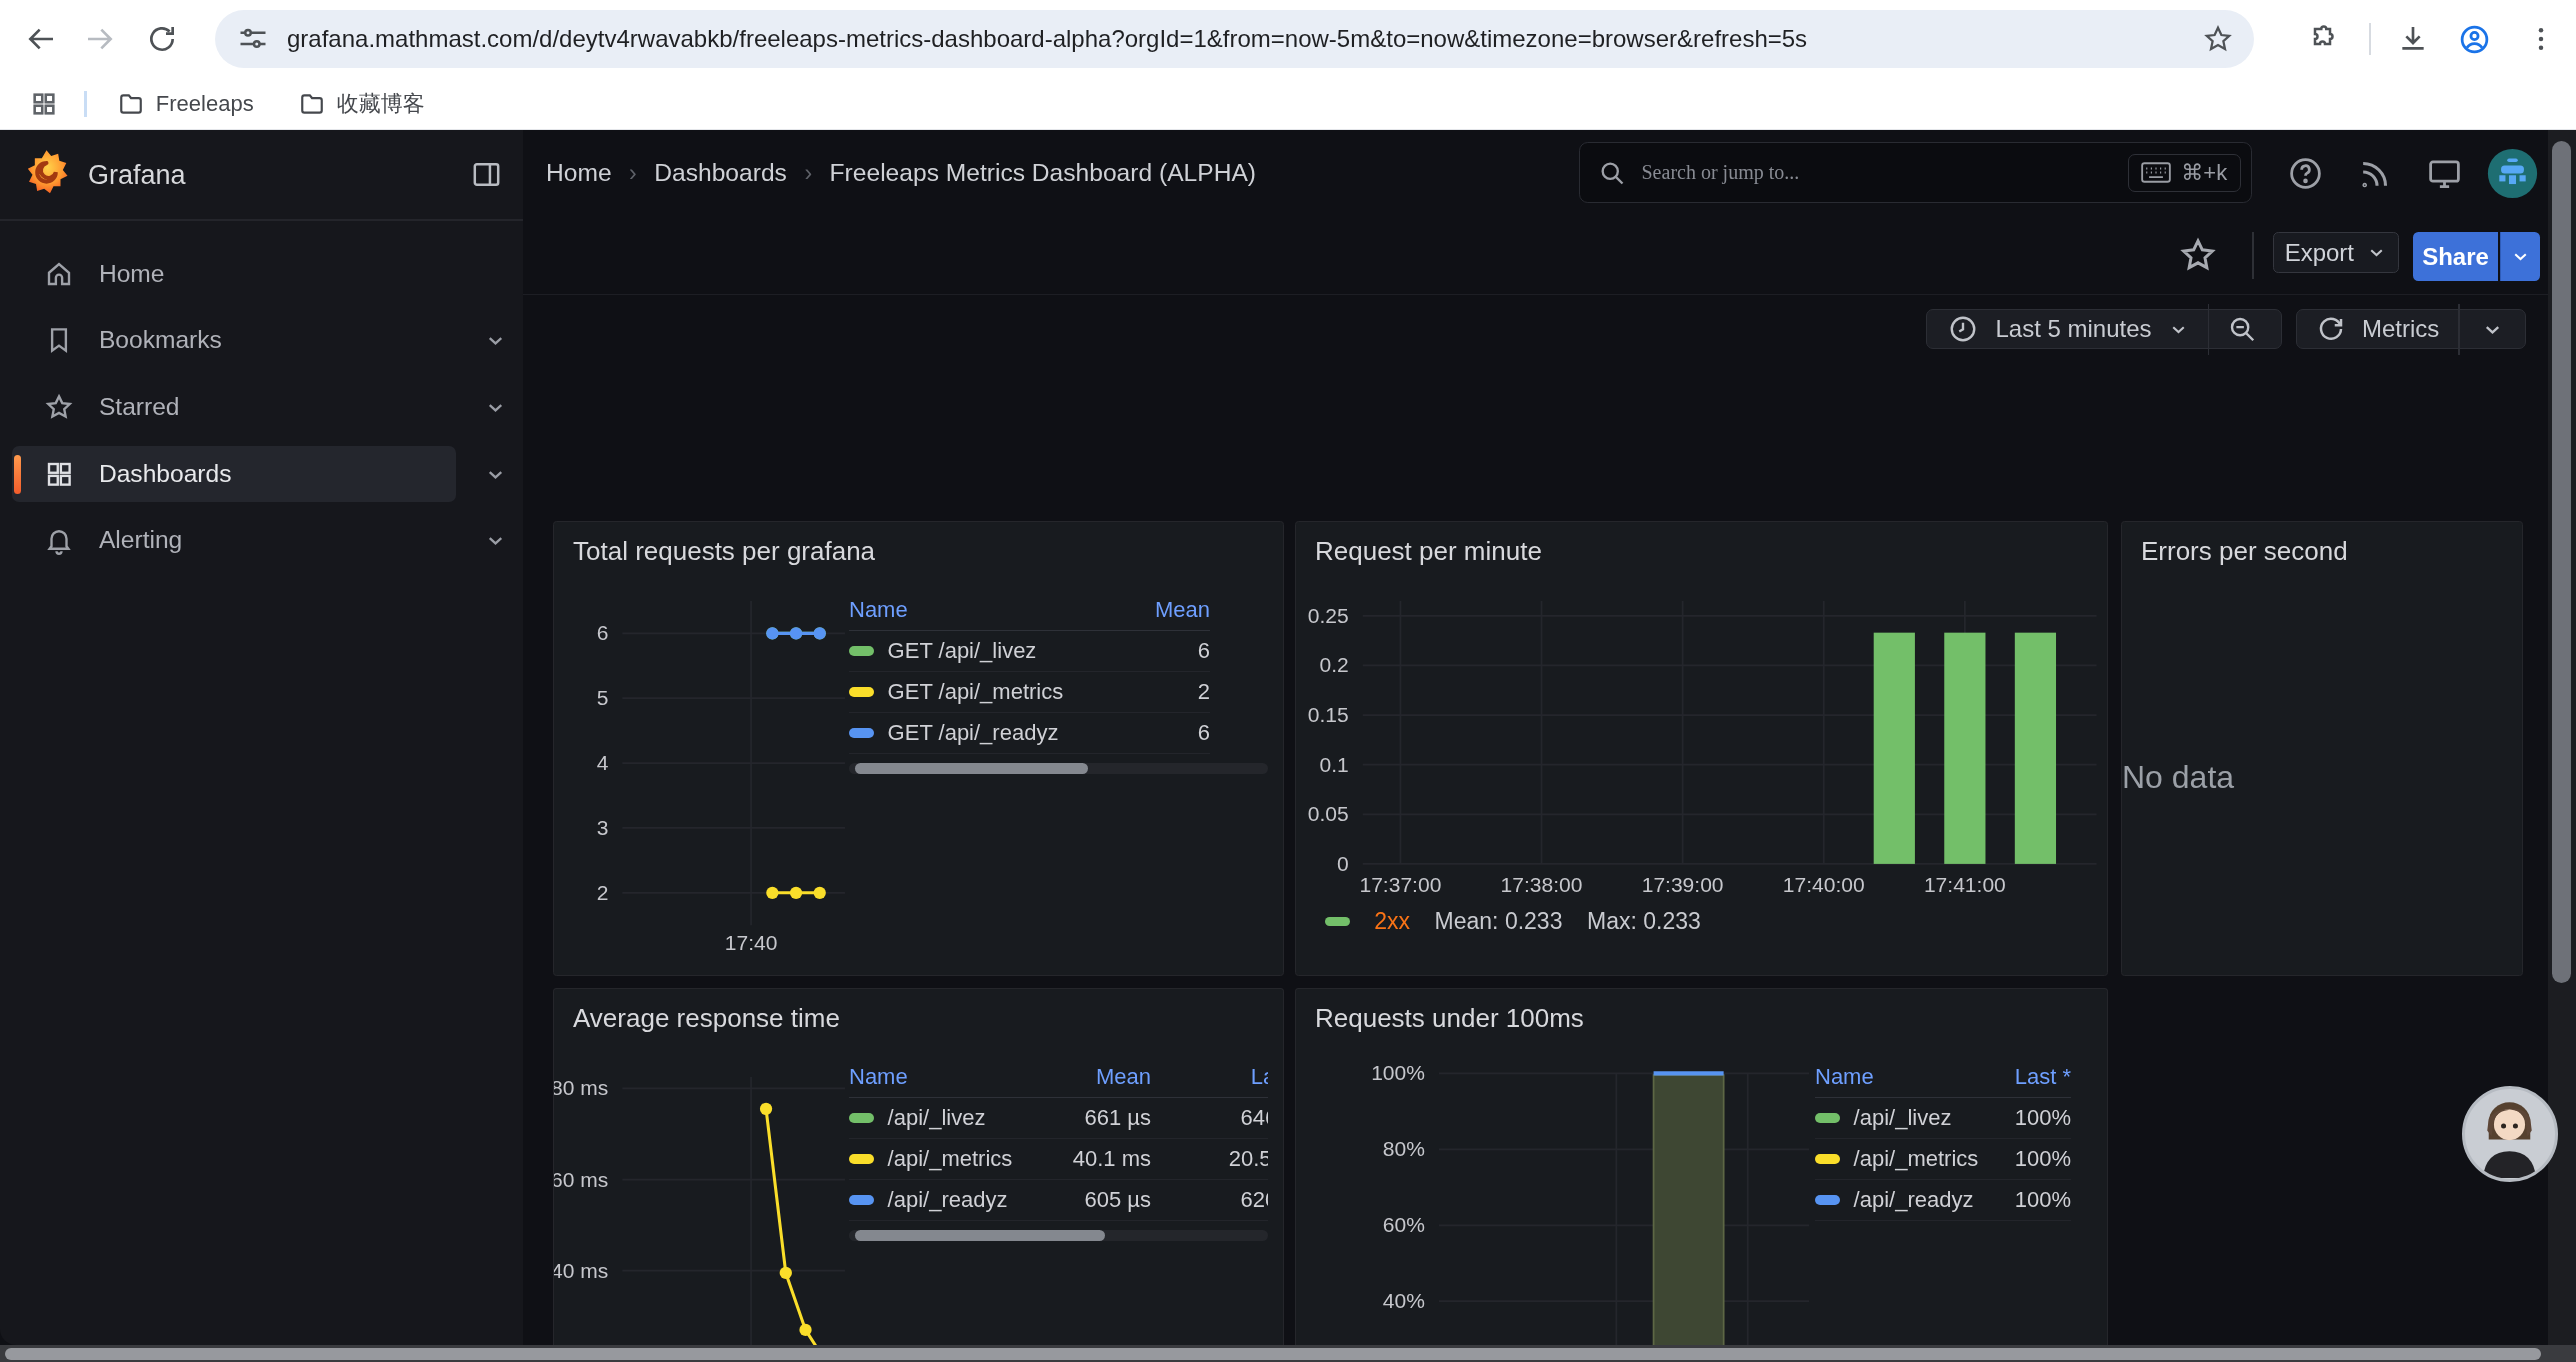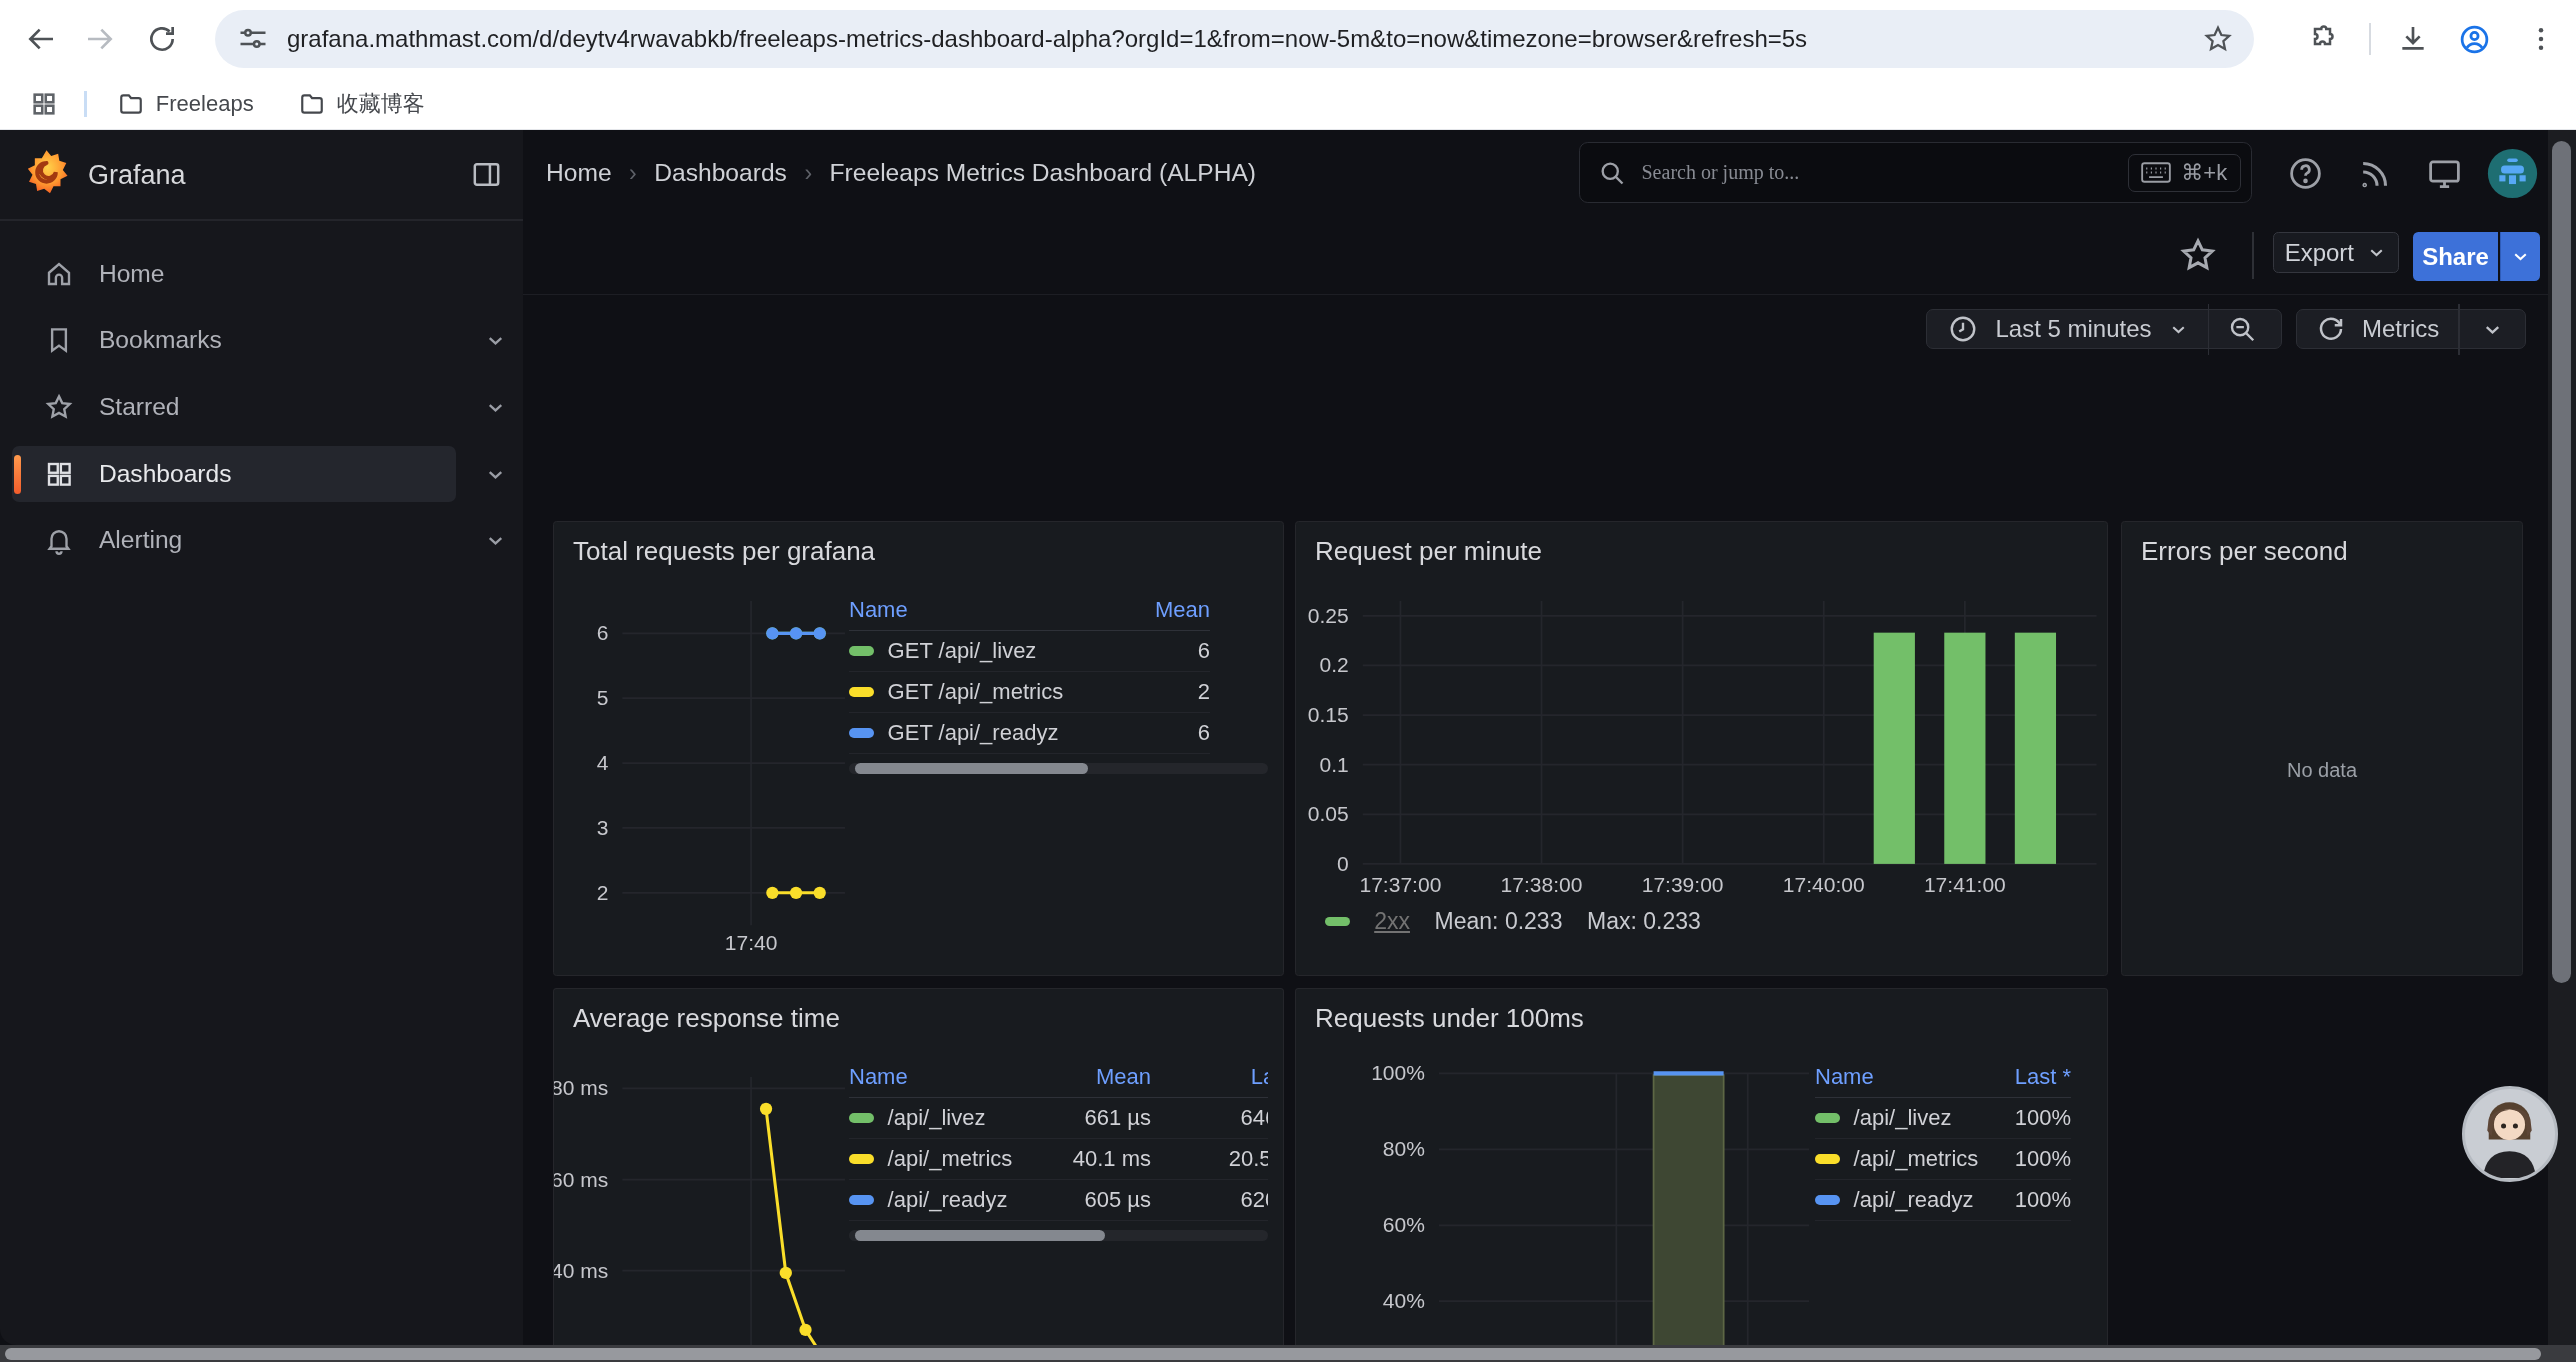--- a/index.html
+++ b/index.html
@@ -65,21 +65,21 @@
   
   #canvas { position:absolute; left:523px; top:167px; width:2053px; height:1049px; }
   .ctl-group { position:absolute; top:12.3px; height:40px; background:#1c1e24; border:1.8px solid #2c2e35;
     border-radius:7px; display:flex; align-items:center; color:#c9ccd2; font-size:24px; }
   .ctl-divider { width:1.8px; height:51px; background:#2c2e35; }
   .cicon { width:30px; height:30px; color:#c0c3c9; }
 
   
   .panel { position:absolute; background:#181b1f; border:1.8px solid #25262b; border-radius:3.5px; }
   .panel-title { position:absolute; left:19px; top:14px; font-size:26px; color:#d8d9dd; cursor:pointer; }
-  .nodata { position:absolute; left:0; right:0; text-align:center; font-size:20px; color:#9ba0a7; }
+  .nodata { position:absolute; left:0; right:0; font-size:32px; color:#9ba0a7; }
 
   
   .legend-wrap { position:absolute; overflow:hidden; }
   .legend-table { display:grid; font-size:22px; color:#d0d1d6; }
   .lg-h { color:#6e9fff; padding:7px 0; border-bottom:1.8px solid #2e3138; white-space:nowrap; }
   .lg-c { padding:0; display:flex; align-items:center; height:41px; border-bottom:1.8px solid #23252b;
     white-space:nowrap; cursor:pointer; }
   .r { justify-content:flex-end; text-align:right; }
   .pill { width:24.6px; height:9.6px; border-radius:5.3px; margin-right:14px; flex:none; }
   .lg-scroll { position:absolute; height:11.4px; background:#24262b; border-radius:6.1px; }
@@ -467,21 +467,21 @@
           <text x="60" y="341.39622641509436" fill="#c6c7cc" font-size="24" text-anchor="end">0.05</text>
           <line x1="76" y1="390" x2="913" y2="390" stroke="#24262c" stroke-width="2"></line>
           <text x="60" y="398" fill="#c6c7cc" font-size="24" text-anchor="end">0</text>
           <rect x="658.7884615384615" y="126.22641509433961" width="47" height="263.7735849056604" fill="#73BF69"></rect>
           <rect x="739.2692307692307" y="126.22641509433961" width="47" height="263.7735849056604" fill="#73BF69"></rect>
           <rect x="819.75" y="126.22641509433961" width="47" height="263.7735849056604" fill="#73BF69"></rect>
         </svg>
         <span class="panel-title">Request per minute</span>
     <div class="legend-list" style="left: 29px; top: 386px;">
           <span class="pill" style="background: rgb(115, 191, 105); margin: 0px;"></span>
-          <span style="color: #737373; text-decoration: underline;">2xx</span>
+          <span style="color: #f97316;">2xx</span>
           <span>Mean: 0.233</span>
           <span>Max: 0.233</span>
         </div>
       </div>
     <div class="panel" id="p-errors_per_second" style="left:1598px; top:224px; width:402px; height:455px;">
       <span class="panel-title">Errors per second</span>
       <span class="nodata" style="top:237px;">No data</span>
     </div>
     <div class="panel" id="p-avg_response_time" style="left:30px; top:691px; width:731px; height:509px; border-bottom:none;">
       <svg width="731" height="509" viewBox="0 0 834 580" style="position:absolute;left:0;top:0;">

